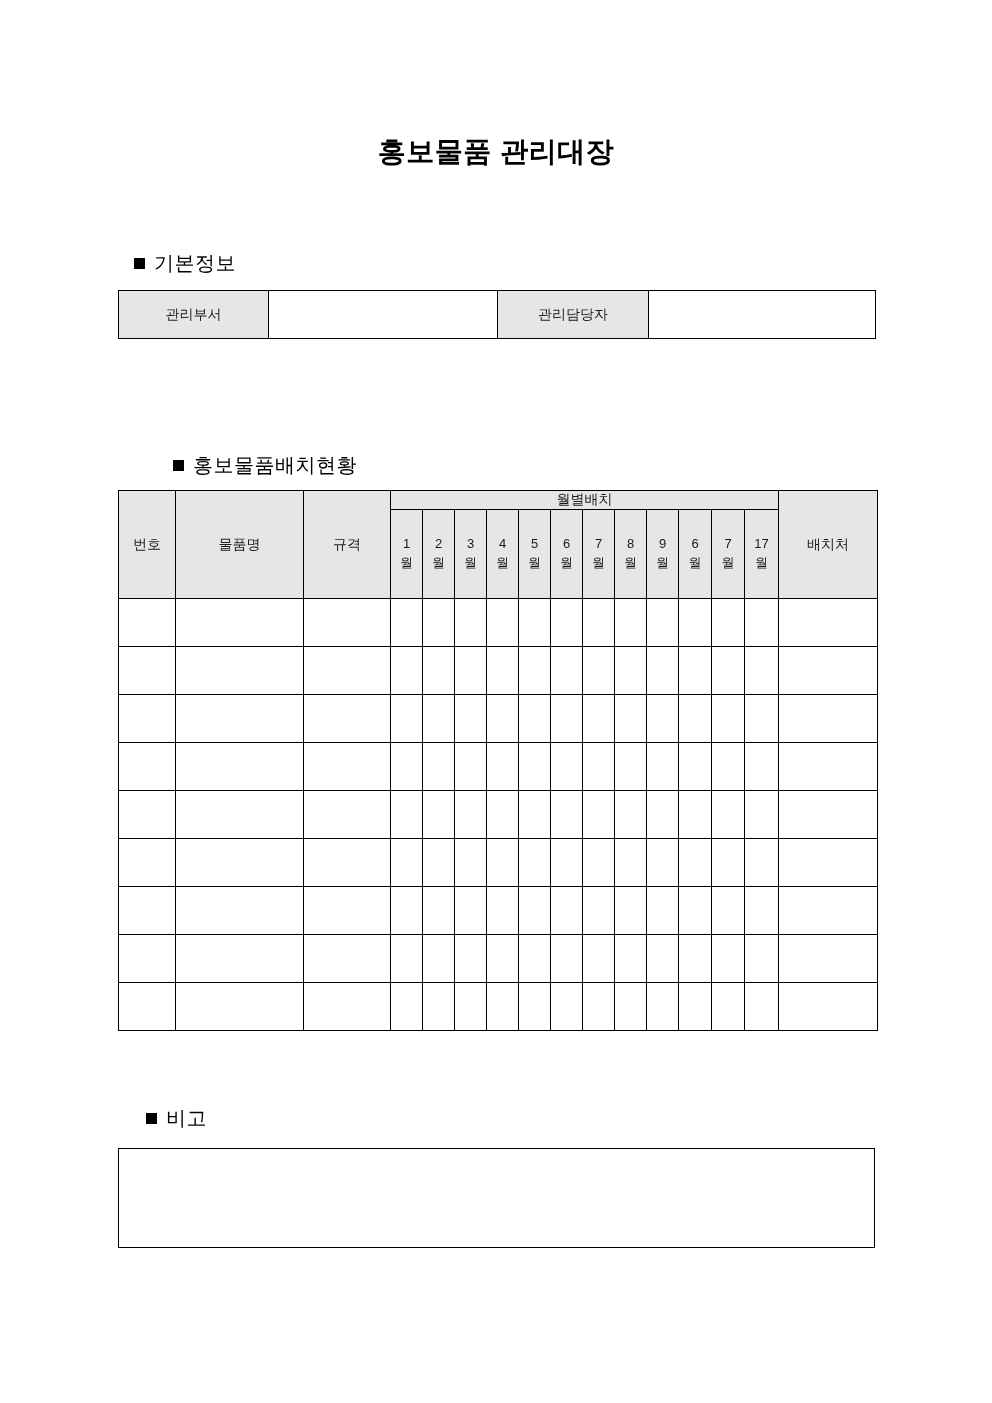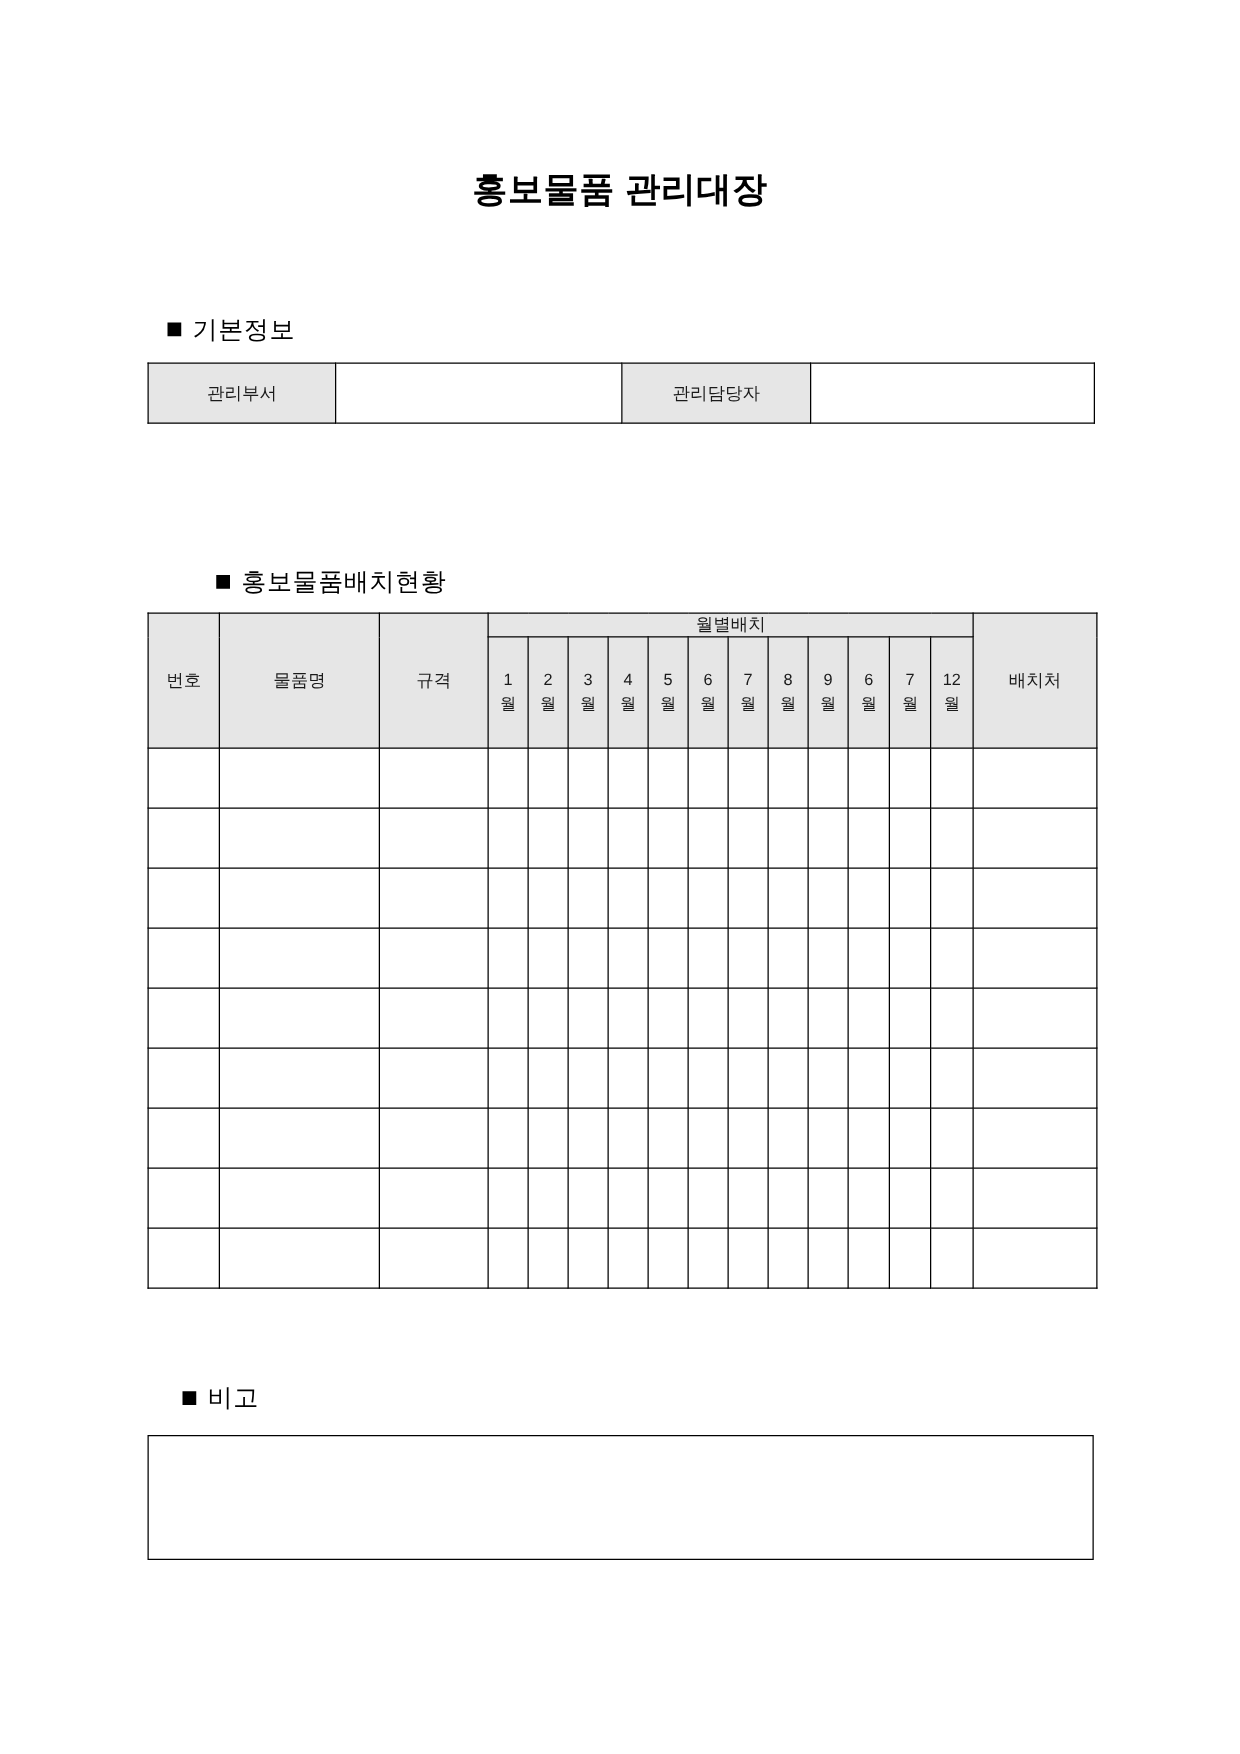--- a/index.html
+++ b/index.html
@@ -211,21 +211,21 @@
         </td>
         <td class="head month">
           <span class="month-num">6</span>
           <span class="month-unit">월</span>
         </td>
         <td class="head month">
           <span class="month-num">7</span>
           <span class="month-unit">월</span>
         </td>
         <td class="head month">
-          <span class="month-num">12</span>
+          <span class="month-num">17</span>
           <span class="month-unit">월</span>
         </td>
       </tr>
 
       <tr>
         <td class="body-cell"></td>
         <td class="body-cell"></td>
         <td class="body-cell"></td>
         <td class="body-cell"></td>
         <td class="body-cell"></td>

